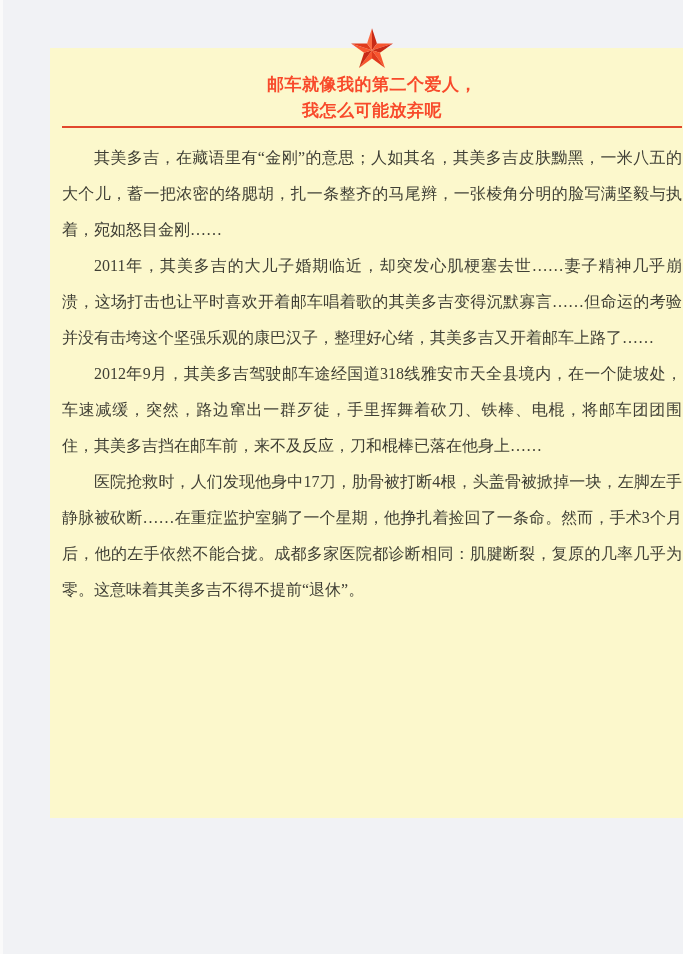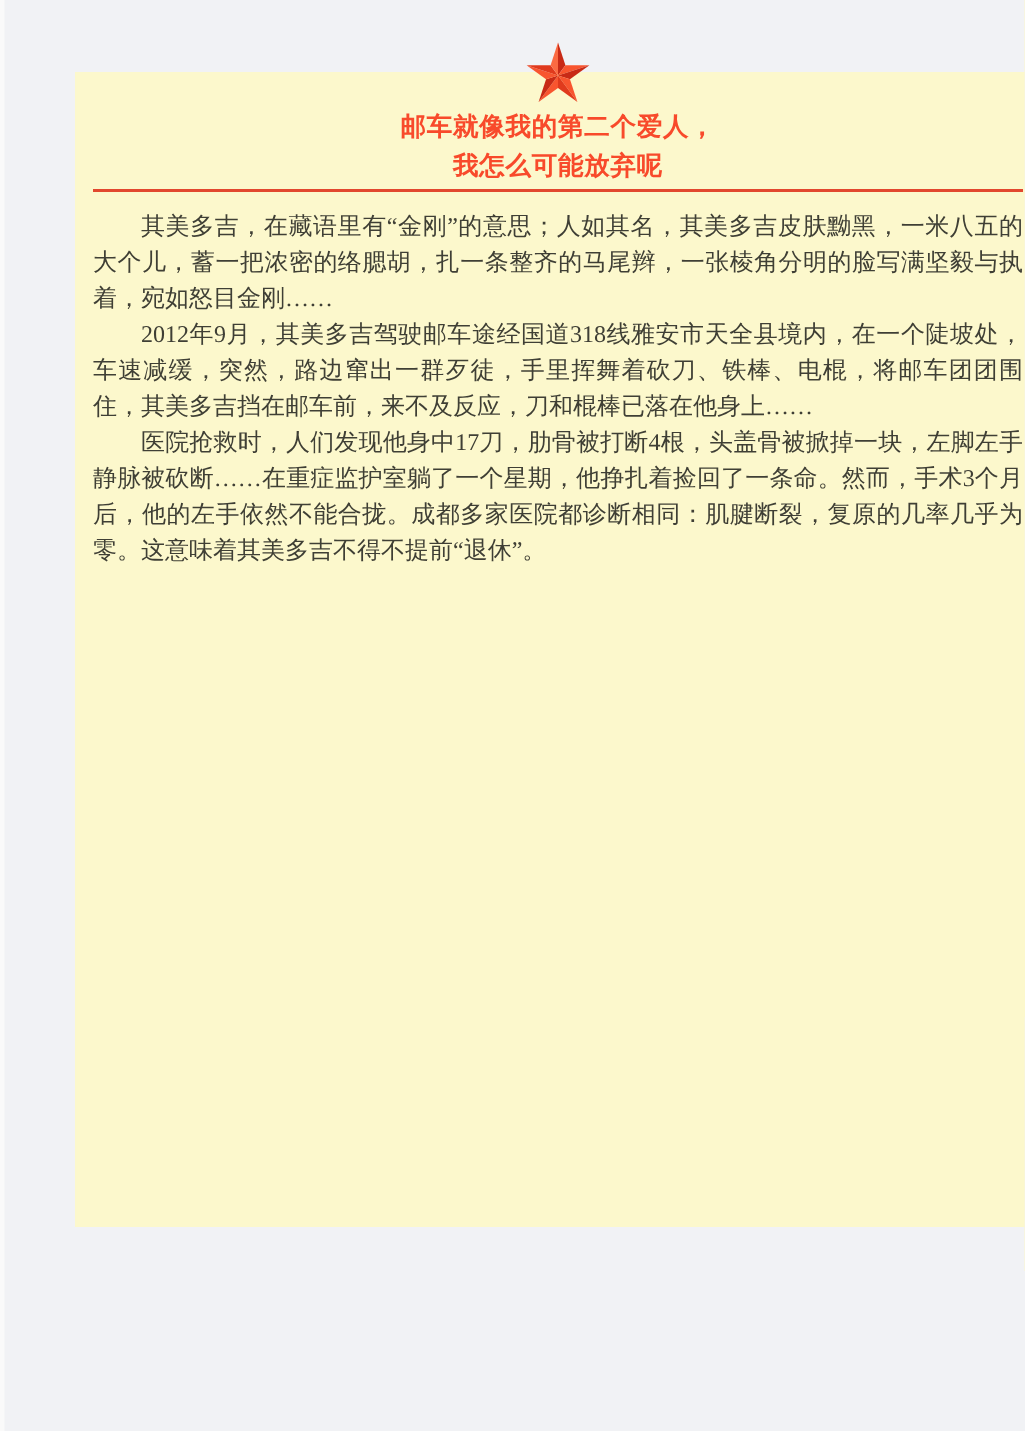--- a/index.html
+++ b/index.html
@@ -49,21 +49,21 @@
     letter-spacing: 0.5px;
   }
   .divider {
     border: none;
     border-top: 2px solid var(--divider-color, #e2482e);
     margin: 2px 0 0 0;
   }
   .content {
     padding-top: 12px;
     font-size: 16px;
-    line-height: 24px;
+    line-height: 36px;
     color: var(--text-color, #3f3f35);
     text-align: justify;
   }
   .content p {
     margin: 0;
     text-indent: 2em;
   }
 </style>
 </head>
 <body>
@@ -91,18 +91,19 @@
 
     <div class="title">
       <div>邮车就像我的第二个爱人，</div>
       <div>我怎么可能放弃呢</div>
     </div>
 
     <hr class="divider">
 
     <div class="content">
         <p>其美多吉，在藏语里有“金刚”的意思；人如其名，其美多吉皮肤黝黑，一米八五的大个儿，蓄一把浓密的络腮胡，扎一条整齐的马尾辫，一张棱角分明的脸写满坚毅与执着，宛如怒目金刚……</p>
+        <p>2011年，其美多吉的大儿子婚期临近，却突发心肌梗塞去世……妻子精神几乎崩溃，这场打击也让平时喜欢开着邮车唱着歌的其美多吉变得沉默寡言……但命运的考验并没有击垮这个坚强乐观的康巴汉子，整理好心绪，其美多吉又开着邮车上路了……</p>
         <p>2012年9月，其美多吉驾驶邮车途经国道318线雅安市天全县境内，在一个陡坡处，车速减缓，突然，路边窜出一群歹徒，手里挥舞着砍刀、铁棒、电棍，将邮车团团围住，其美多吉挡在邮车前，来不及反应，刀和棍棒已落在他身上……</p>
         <p>医院抢救时，人们发现他身中17刀，肋骨被打断4根，头盖骨被掀掉一块，左脚左手静脉被砍断……在重症监护室躺了一个星期，他挣扎着捡回了一条命。然而，手术3个月后，他的左手依然不能合拢。成都多家医院都诊断相同：肌腱断裂，复原的几率几乎为零。这意味着其美多吉不得不提前“退休”。</p>
       </div>
 
   </div>
 </div>
 
 </body></html>

